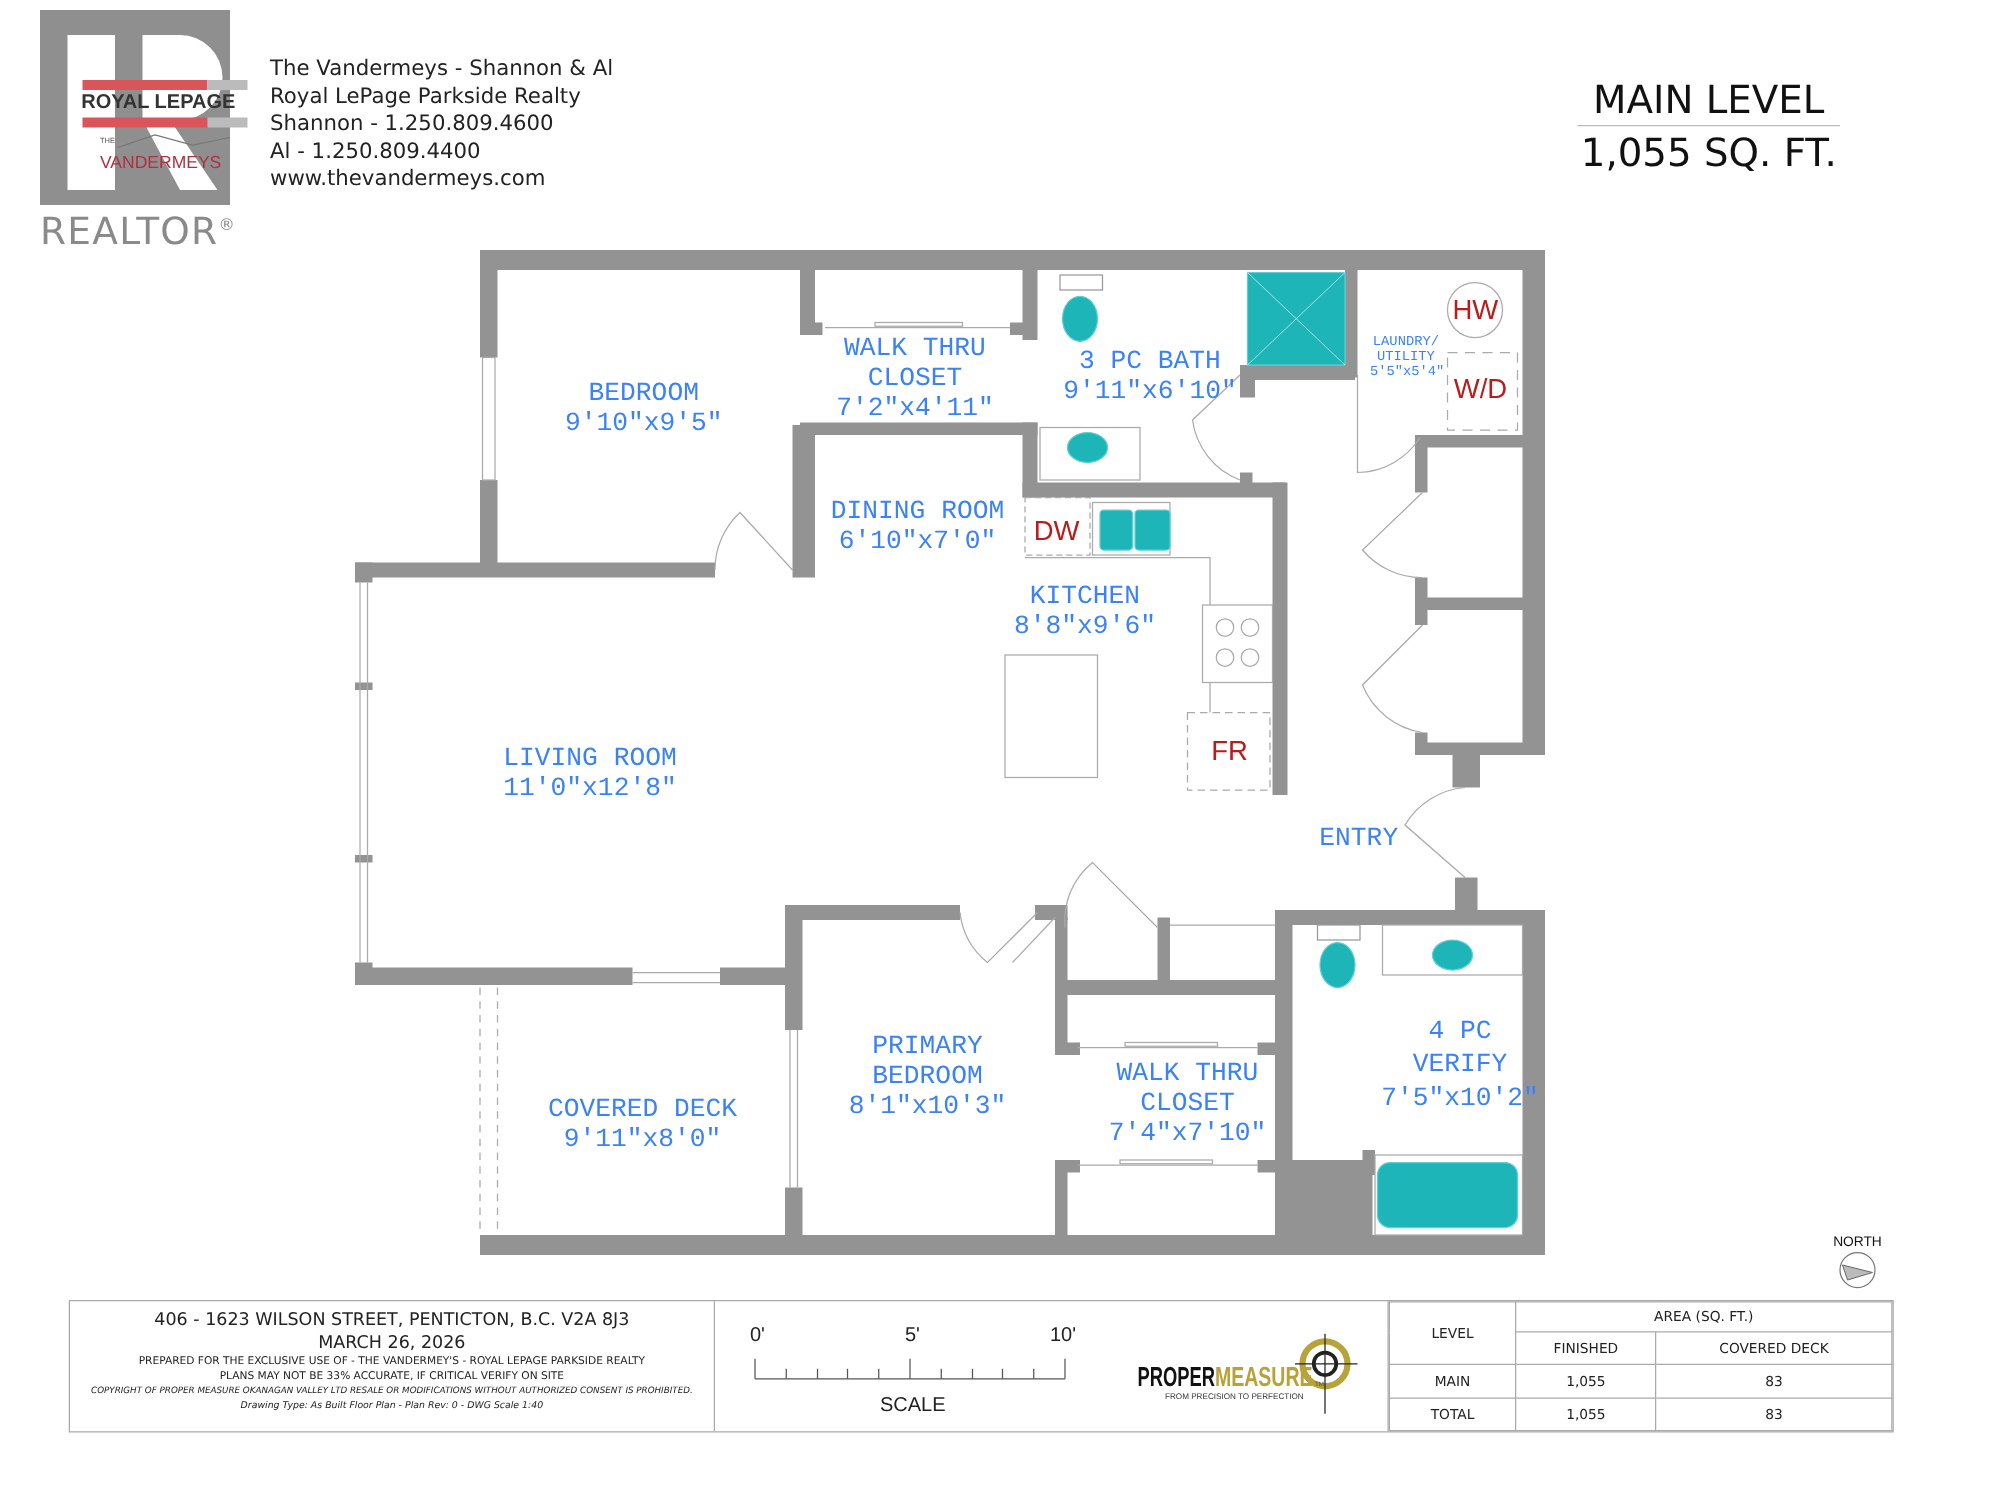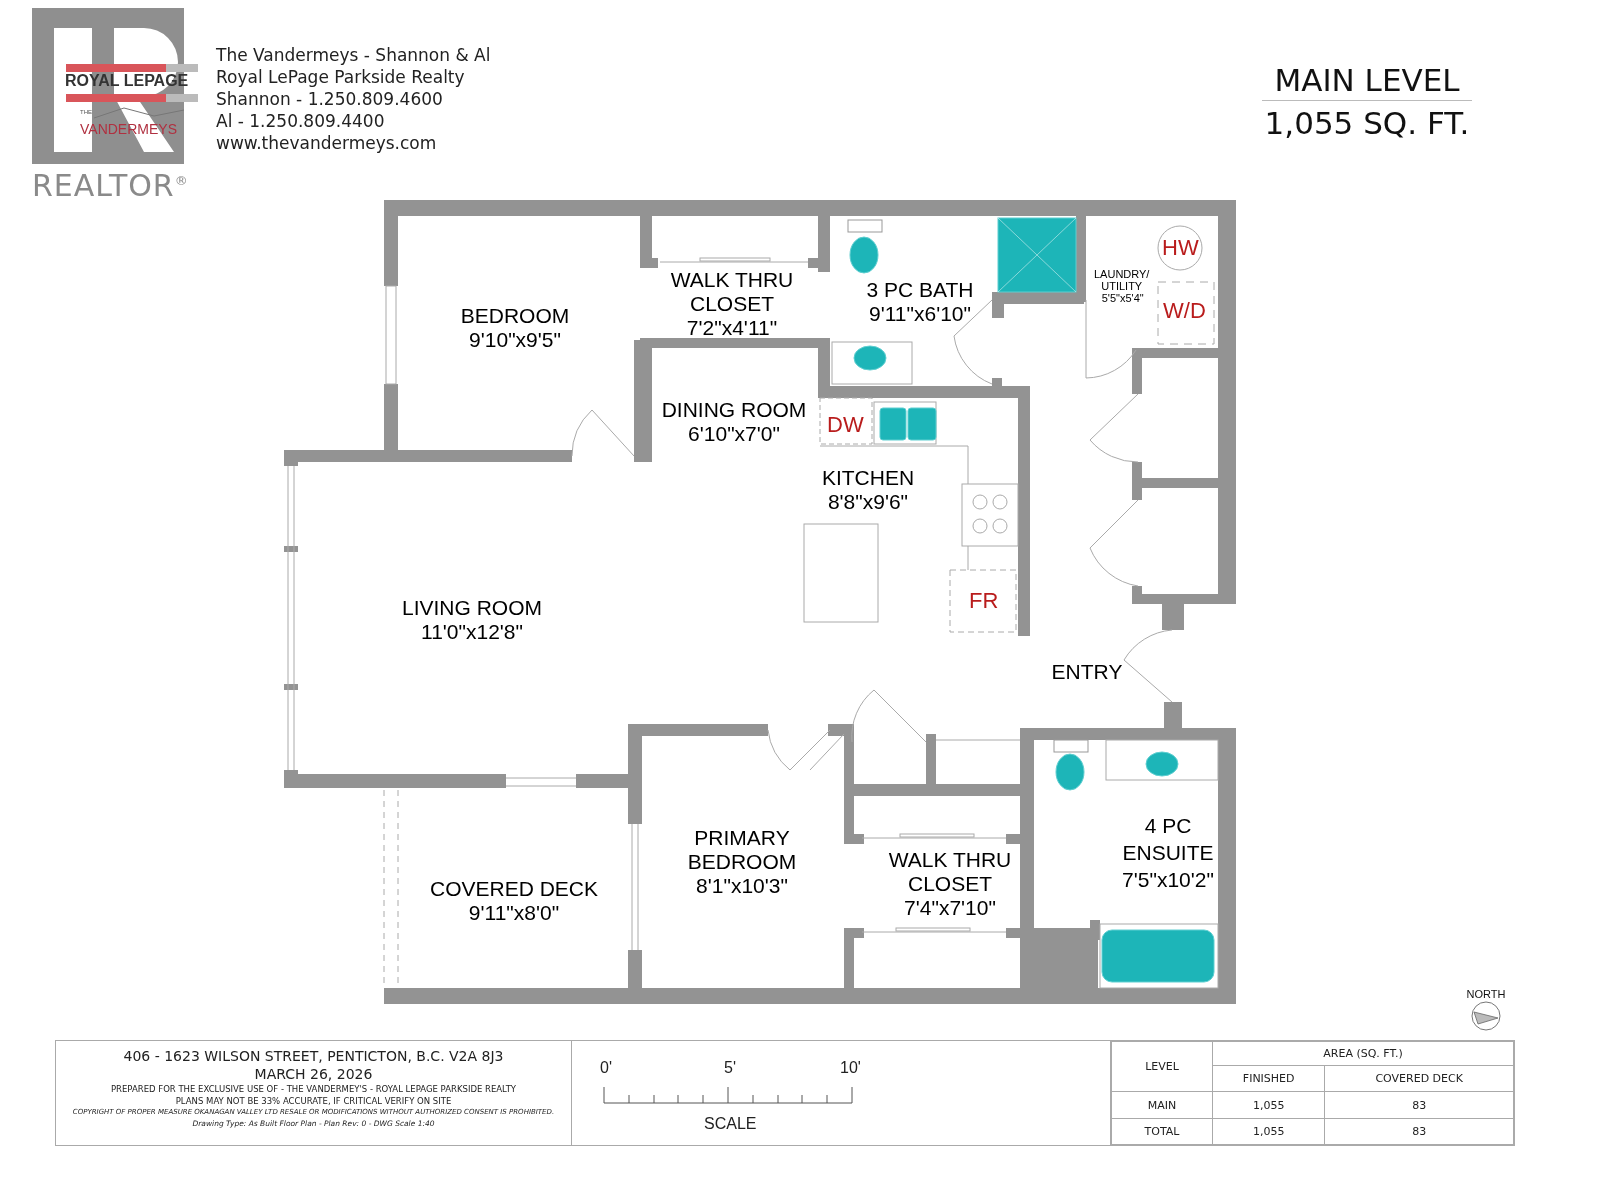--- a/index.html
+++ b/index.html
@@ -2,21 +2,21 @@
 <html><head>
 <meta charset="utf-8">
 <style>
   html,body{margin:0;padding:0;background:#fff;}
   body{width:1600px;height:1200px;position:relative;overflow:hidden;font-family:"Liberation Sans",sans-serif;color:#111;}
   .abs{position:absolute;}
   .hdr-text{left:216px;top:44px;font-family:"DejaVu Sans",sans-serif;font-size:17px;line-height:22px;color:#222;}
   .hdr-text div{white-space:nowrap;}
   .level-title{left:1262px;top:62px;width:210px;text-align:center;font-family:"DejaVu Sans",sans-serif;font-size:31px;line-height:36px;color:#111;}
   .level-title .line{height:1px;background:#bbb;margin:2px 0 4px;}
-  .room-label{position:absolute;text-align:center;font-size:21px;line-height:24px;color:#000000;white-space:nowrap;transform:translateX(-50%);}
+  .room-label{position:absolute;text-align:center;font-size:21px;line-height:24px;color:#3b82f6;white-space:nowrap;transform:translateX(-50%);font-family:Liberation Mono, monospace;}
   .room-label.small{font-size:11px;line-height:12px;text-align:center;transform:none;}
   .fixture-label{position:absolute;font-size:22px;color:#b91c1c;}
   svg text{font-family:"Liberation Sans",sans-serif;}
   .footer{left:55px;top:1040px;width:1458px;height:104px;border:1px solid #aaa;}
   .f-addr{position:absolute;left:0;top:0;width:515px;height:104px;border-right:1px solid #aaa;text-align:center;font-family:"DejaVu Sans",sans-serif;color:#222;}
   .f-addr .big{font-size:14px;line-height:18px;}
   .f-addr .sm{font-size:8.5px;line-height:12px;}
   .f-addr .it{font-size:7.5px;line-height:11px;font-style:italic;}
   .f-scale{position:absolute;left:516px;top:0;width:538px;height:104px;border-right:1px solid #aaa;}
   .f-table{position:absolute;left:1055px;top:0;width:403px;height:104px;}
@@ -240,21 +240,21 @@
   <div>COVERED DECK</div>
     <div>9'11"x8'0"</div>
 </div>
 <div class="room-label" style="left:950px;top:848px;">
   <div>WALK THRU</div>
     <div>CLOSET</div>
     <div>7'4"x7'10"</div>
 </div>
 <div class="room-label" style="left:1128px;top:812px;line-height:27px;margin-left:40px;">
   <div>4 PC</div>
-    <div>ENSUITE</div>
+    <div>VERIFY</div>
     <div>7'5"x10'2"</div>
 </div>
 
 <div class="fixture-label" style="left:1162px;top:235px;">HW</div>
 <div class="fixture-label" style="left:1163px;top:298px;">W/D</div>
 <div class="fixture-label" style="left:827px;top:412px;">DW</div>
 <div class="fixture-label" style="left:969px;top:588px;">FR</div>
 
 <div class="abs north">
   <div>NORTH</div>
@@ -288,20 +288,32 @@
         <line x1="131" y1="54" x2="131" y2="62"></line>
         <line x1="156" y1="46" x2="156" y2="62"></line>
         <line x1="181" y1="54" x2="181" y2="62"></line>
         <line x1="206" y1="54" x2="206" y2="62"></line>
         <line x1="230" y1="54" x2="230" y2="62"></line>
         <line x1="255" y1="54" x2="255" y2="62"></line>
         <line x1="280" y1="46" x2="280" y2="62"></line>
       </g>
       <text x="132" y="88" font-size="16" fill="#222">SCALE</text>
     </svg>
+    <div class="pm-logo">
+      <svg width="190" height="70" viewBox="0 0 190 70">
+        <circle cx="150" cy="26" r="18" fill="none" stroke="#b8a23a" stroke-width="5"></circle>
+        <circle cx="150" cy="26" r="9" fill="none" stroke="#222" stroke-width="3"></circle>
+        <line x1="150" y1="2" x2="150" y2="66" stroke="#222" stroke-width="1"></line>
+        <line x1="126" y1="26" x2="176" y2="26" stroke="#222" stroke-width="1"></line>
+        <text x="0" y="44" font-size="22" font-weight="bold" fill="#111" textLength="62" lengthAdjust="spacingAndGlyphs">PROPER</text>
+        <text x="62" y="44" font-size="22" font-weight="bold" fill="#b8a23a" textLength="78" lengthAdjust="spacingAndGlyphs">MEASURE</text>
+        <text x="142" y="44" font-size="5" fill="#444">TM</text>
+        <text x="22" y="54" font-size="6.5" fill="#333">FROM PRECISION TO PERFECTION</text>
+      </svg>
+    </div>
   </div>
 
   <div class="f-table">
     <table class="area">
       <tbody>
           <tr style="height:24px;">
         <td rowspan="2" style="width:100px;">LEVEL</td>
         <td colspan="2">AREA (SQ. FT.)</td>
       </tr>
       <tr style="height:26px;">

